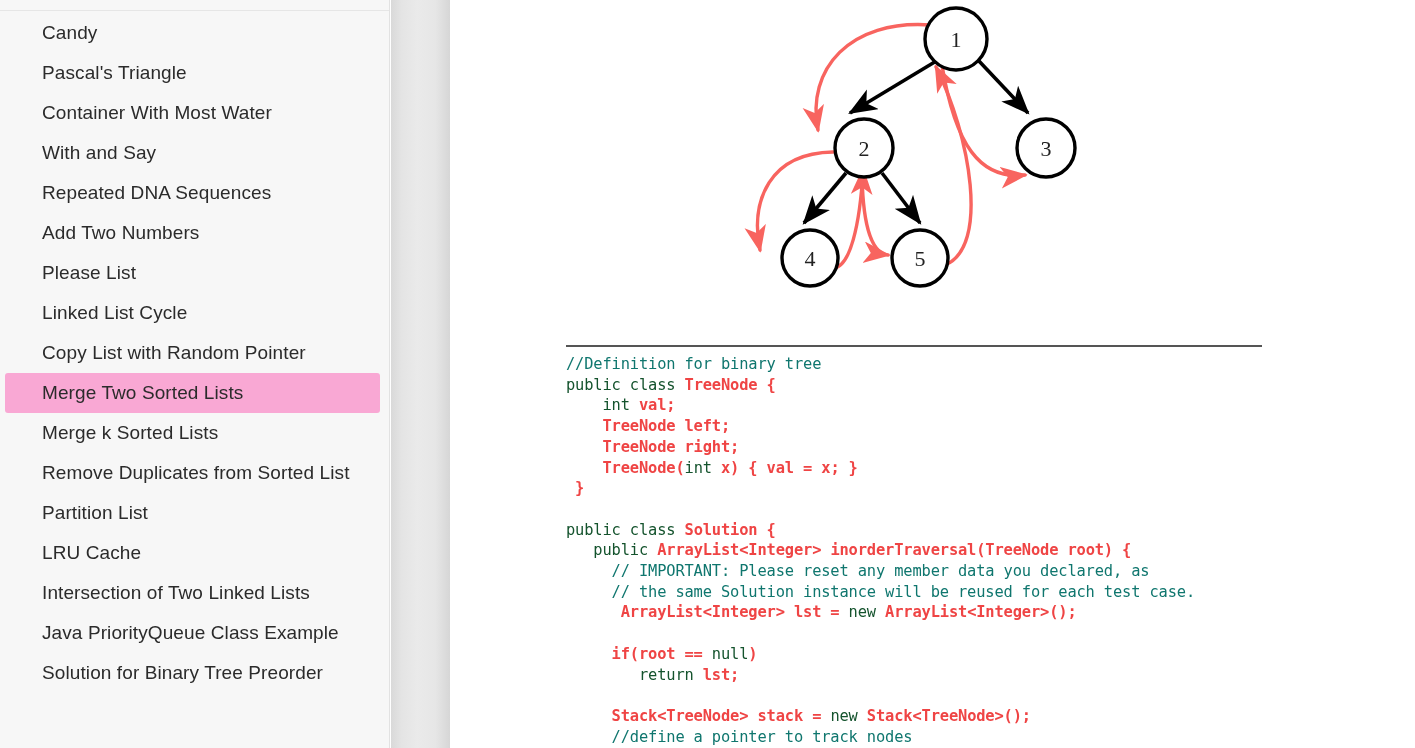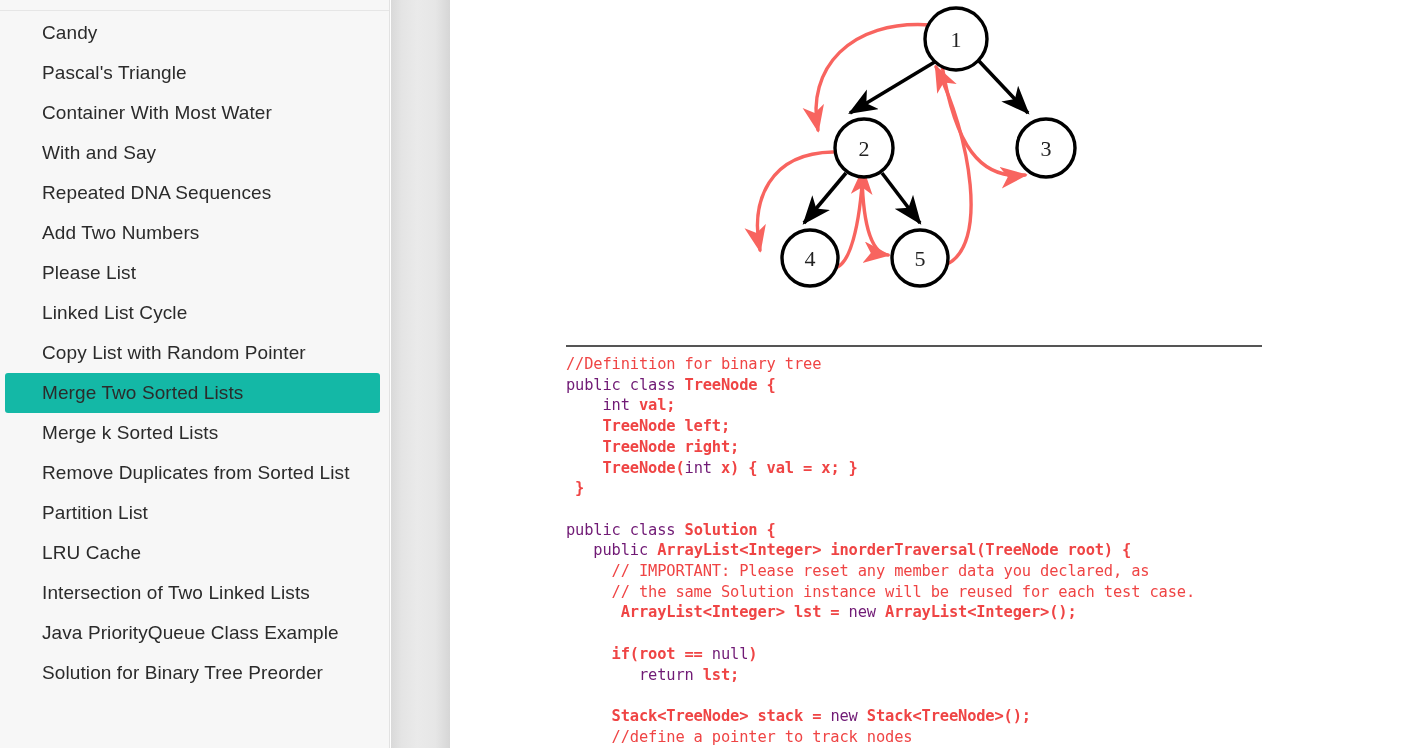--- a/index.html
+++ b/index.html
@@ -59,21 +59,21 @@
     line-height: 40px;
     padding: 0 0 0 42px;
     margin: 0;
     font-size: 19px;
     color: #2b2b2b;
     white-space: nowrap;
     letter-spacing: 0.1px;
     cursor: pointer;
   }
   .side-item.selected {
-    background: #14b8a6;
+    background: #f9a8d4;
     border-radius: 3px;
     margin: 0 10px 0 5px;
     padding-left: 37px;
   }
   .side-item.clipped {
     color: #555;
   }
 
   
   #sb-track {
@@ -131,22 +131,22 @@
   }
   pre.code {
     margin: 0;
     font-family: "DejaVu Sans Mono", "Liberation Mono", monospace;
     font-size: 15.4px;
     line-height: 20.7px;
     color: #1a1a1a;
     white-space: pre;
     letter-spacing: -0.15px;
   }
-  .cm { color: #ef4444; }
-  .kw { color: #701a75; }
+  .cm { color: #0f766e; }
+  .kw { color: #14532d; }
   .pl { color: #ef4444; font-weight: bold; }
 </style>
 </head>
 <body>
 
 <div id="page">
 
   <nav id="sidebar">
     <div id="sidebar-topline"></div>
     <ul id="sidebar-list">

